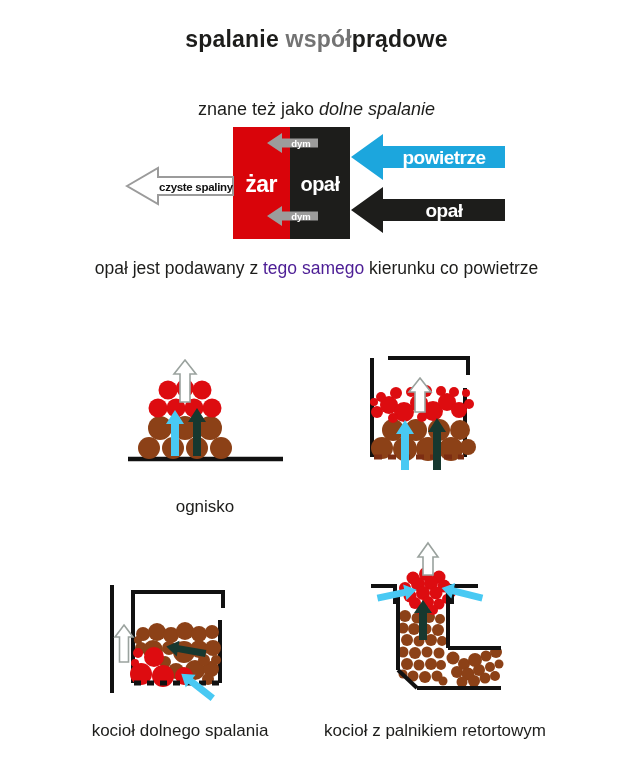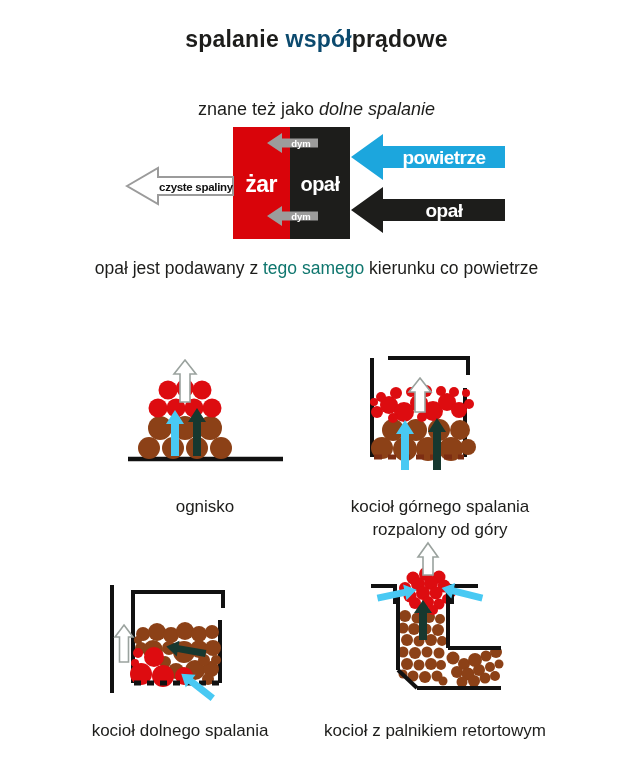--- a/index.html
+++ b/index.html
@@ -1,24 +1,24 @@
 <!DOCTYPE html>
 <html><head>
 <meta charset="utf-8">
 <style>
   html,body{margin:0;padding:0;}
   body{width:633px;height:768px;background:#fff;font-family:"Liberation Sans",sans-serif;color:#1d1d1b;}
   .page{position:relative;width:633px;height:768px;overflow:hidden;background:#fff;}
   .centered{position:absolute;left:0;width:633px;text-align:center;}
   .title{top:26px;font-size:23px;font-weight:bold;letter-spacing:.2px;}
-  .title .green{color:#0c4a6e;}
+  .title .green{color:#737373;}
   .subtitle{top:57px;font-size:18px;margin-top:42px;}
   .subtitle .it{font-style:italic;}
   .sentence{top:258px;font-size:17.5px;}
-  .sentence .green{color:#0f766e;margin-top:32px;}
+  .sentence .green{color:#4c1d95;margin-top:32px;}
   .heading{top:308px;font-size:21px;font-weight:bold;}
   .caption{position:absolute;width:250px;text-align:center;font-size:17px;line-height:23px;margin-top:17px;}
   svg{position:absolute;display:block;}
   svg text{font-family:"Liberation Sans",sans-serif;}
   .arrlabel{font-weight:bold;fill:#fff;}
 </style>
 </head>
 <body>
 
 <div class="page">
@@ -121,24 +121,20 @@
         <circle cx="106" cy="43" r="4"></circle>
         <circle cx="14" cy="52" r="4"></circle>
         <circle cx="62" cy="67" r="5"></circle>
         <circle cx="33" cy="68" r="5"></circle>
     </g>
     <line x1="14" y1="107" x2="104" y2="107" stroke="#7c2d12" stroke-width="5" stroke-dasharray="8 6"></line>
     <polygon fill="#fff" stroke="#9aa29e" stroke-width="1.6" points="60,28 71,42 65,42 65,62 55,62 55,42 49,42"></polygon>
     <polygon fill="#49c9f3" points="45,70 54,84 49,84 49,120 41,120 41,84 36,84"></polygon>
     <polygon fill="#17382f" points="77,68 86,82 81,82 81,120 73,120 73,82 68,82"></polygon>
   </svg>
-  <div class="caption" style="left:315px;top:478px">
-    <div>kocioł górnego spalania</div>
-    <div>rozpalony od góry</div>
-  </div>
 
   <svg style="left:105px;top:580px" width="135" height="125" viewBox="0 0 135 125">
     <line x1="7" y1="5" x2="7" y2="113" stroke="#111" stroke-width="4"></line>
     <g stroke="#111" stroke-width="4" fill="none">
       <line x1="28" y1="12" x2="28" y2="103"></line>
       <line x1="26" y1="12" x2="118" y2="12"></line>
       <line x1="118" y1="10" x2="118" y2="28"></line>
       <line x1="115" y1="40" x2="115" y2="103"></line>
     </g>
     <g fill="#8c4117">

